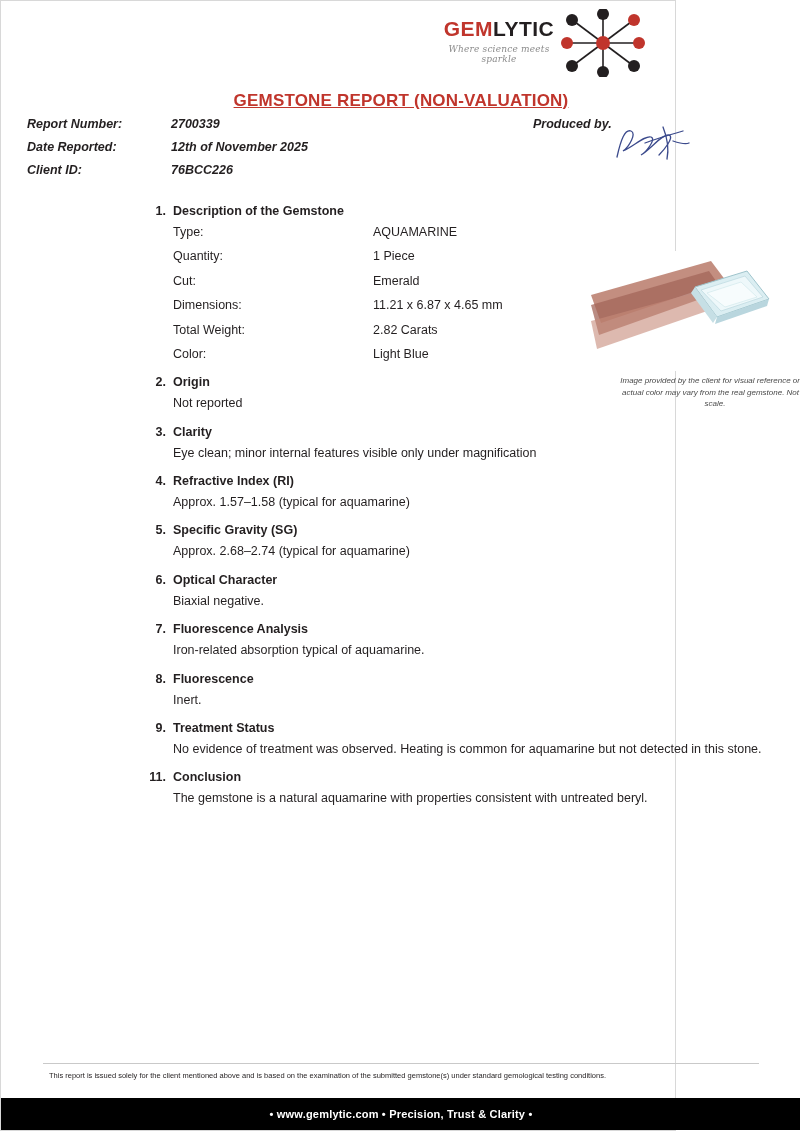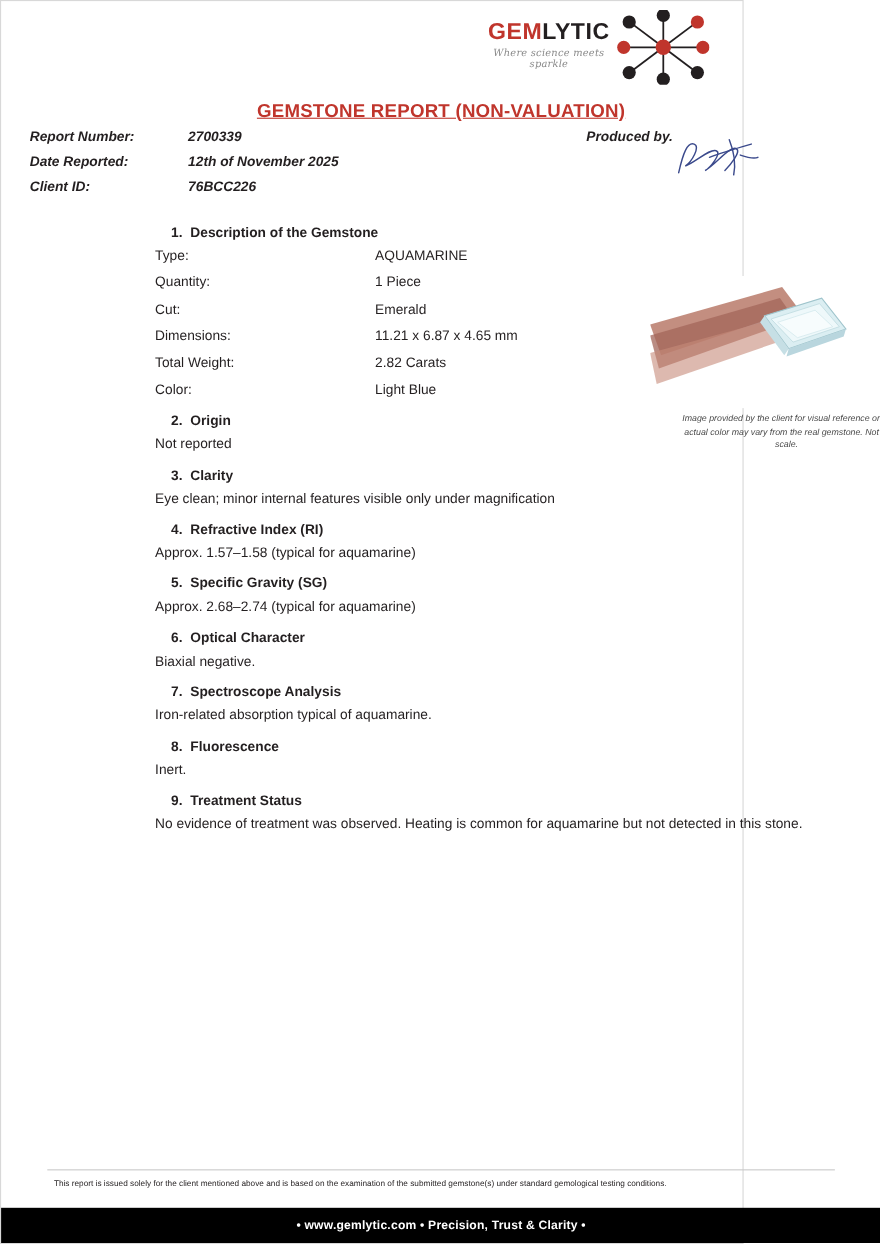--- a/index.html
+++ b/index.html
@@ -140,20 +140,21 @@
     color: #231f20;
     margin-bottom: 5px;
   }
   .sec-num {
     width: 25px;
     text-align: right;
     margin-right: 7px;
     flex: none;
   }
   .sec-body {
+    margin-left: 32px;
     font-size: 12.5px;
     color: #231f20;
     line-height: 1.55;
     max-width: 620px;
   }
   .spec-row {
     display: flex;
     margin-bottom: 5px;
     font-size: 12.5px;
   }
@@ -377,21 +378,21 @@
       <div class="sec-head">
         <span class="sec-num">6.</span>
         <span>Optical Character</span>
       </div>
       <div class="sec-body">Biaxial negative.</div>
     </div>
 
     <div class="section">
       <div class="sec-head">
         <span class="sec-num">7.</span>
-        <span>Spectroscope Analysis</span>
+        <span>Fluorescence Analysis</span>
       </div>
       <div class="sec-body">Iron-related absorption typical of aquamarine.</div>
     </div>
 
     <div class="section">
       <div class="sec-head">
         <span class="sec-num">8.</span>
         <span>Fluorescence</span>
       </div>
       <div class="sec-body">Inert.</div>
@@ -399,20 +400,27 @@
 
     <div class="section">
       <div class="sec-head">
         <span class="sec-num">9.</span>
         <span>Treatment Status</span>
       </div>
       <div class="sec-body">No evidence of treatment was observed. Heating is common for aquamarine but not detected in this stone.</div>
     </div>
 
 
+    <div class="section">
+      <div class="sec-head">
+        <span class="sec-num">11.</span>
+        <span>Conclusion</span>
+      </div>
+      <div class="sec-body">The gemstone is a natural aquamarine with properties consistent with untreated beryl.</div>
+    </div>
 
   </div>
 
   <div class="footer-rule"></div>
   <div class="disclaimer">This report is issued solely for the client mentioned above and is based on the examination of the submitted gemstone(s) under standard gemological testing conditions.</div>
   <div class="footer-bar">
     <span class="footer-bar-text">•  www.gemlytic.com  •  Precision, Trust &amp; Clarity  •</span>
   </div>
 
 </div>

